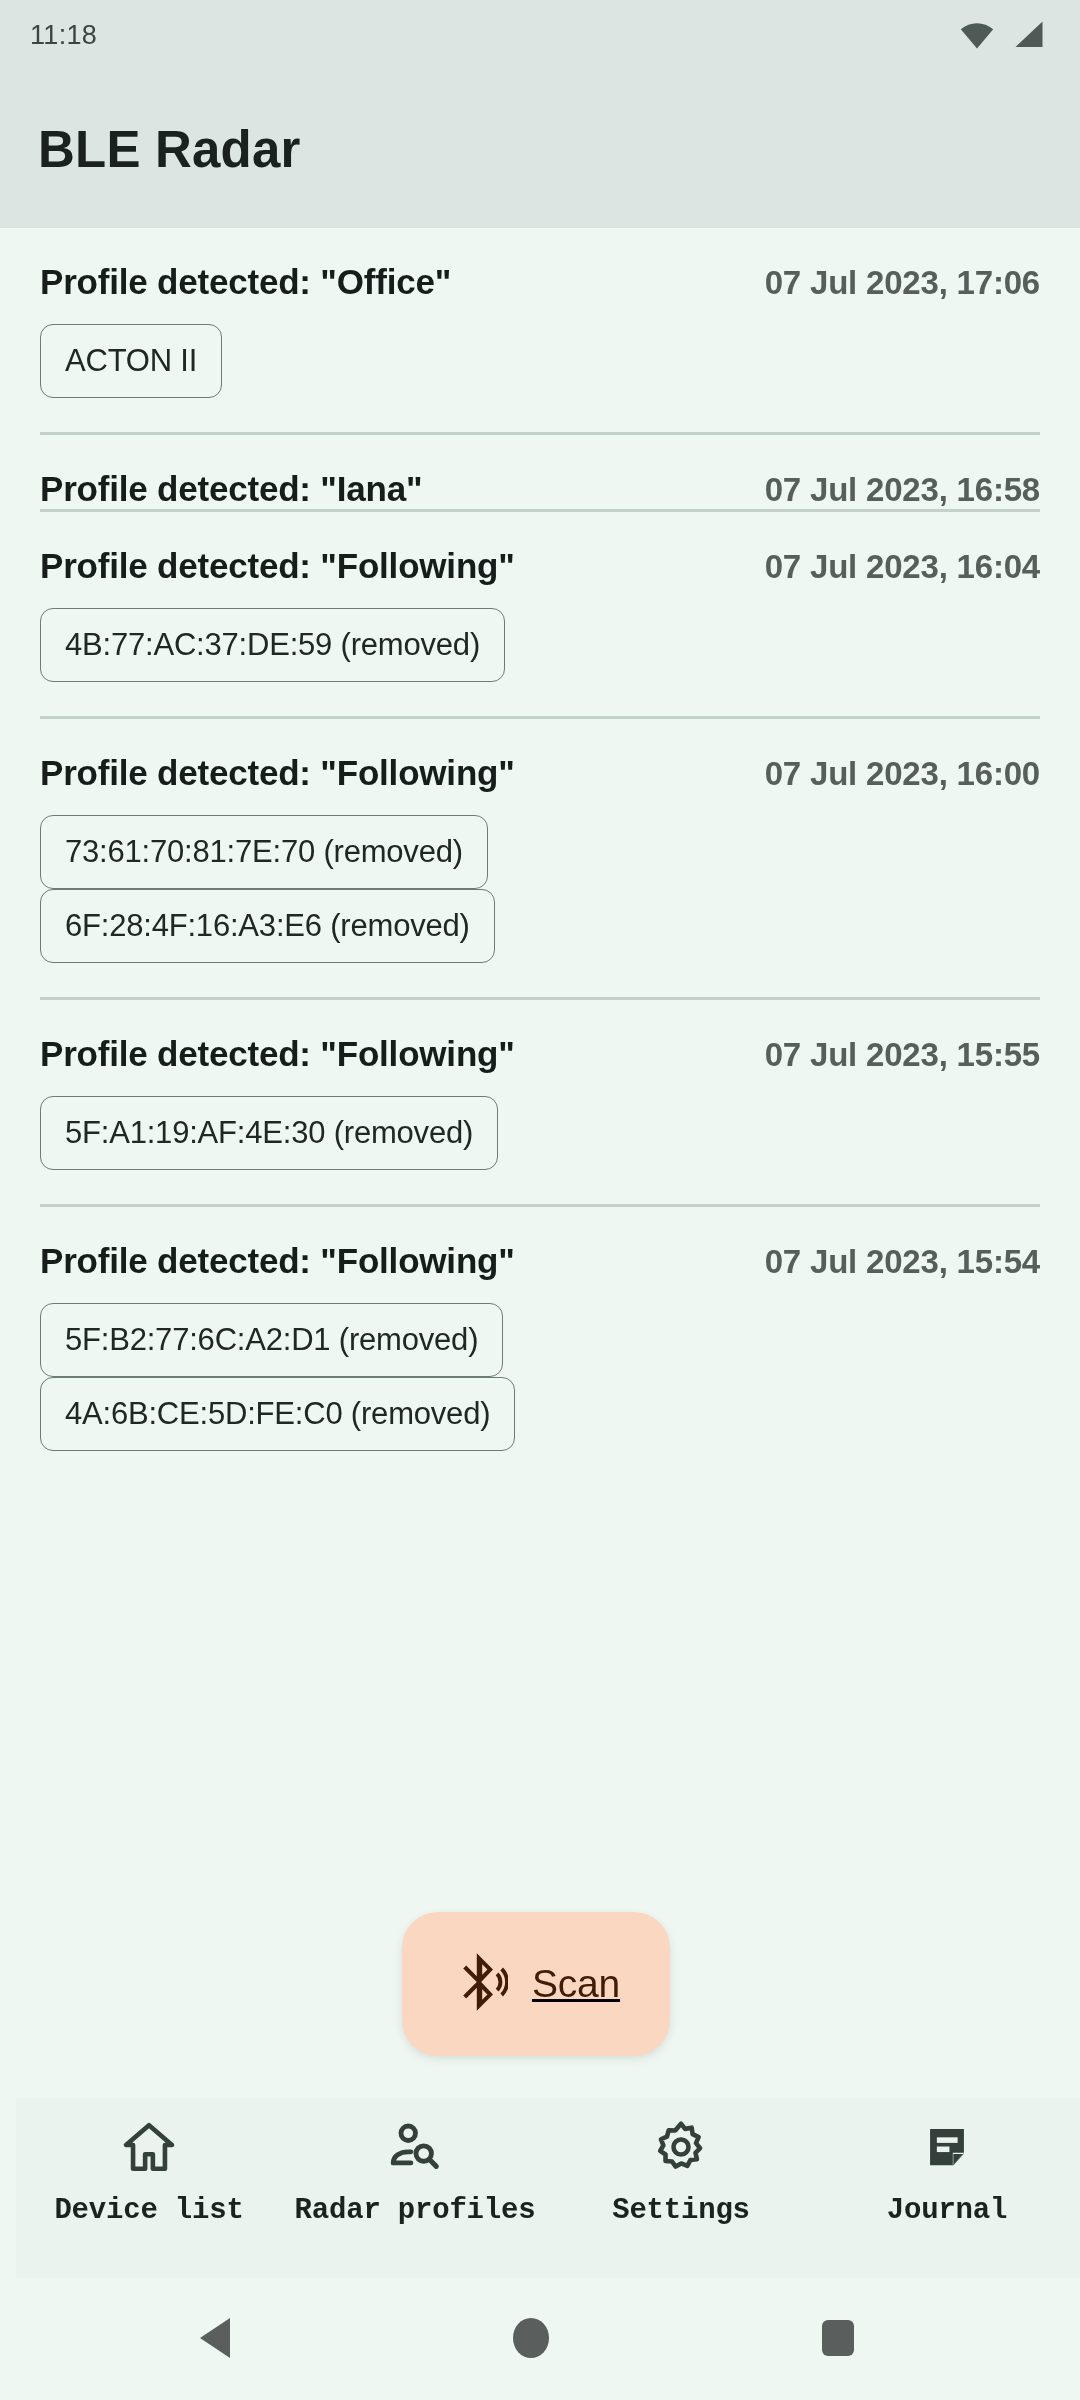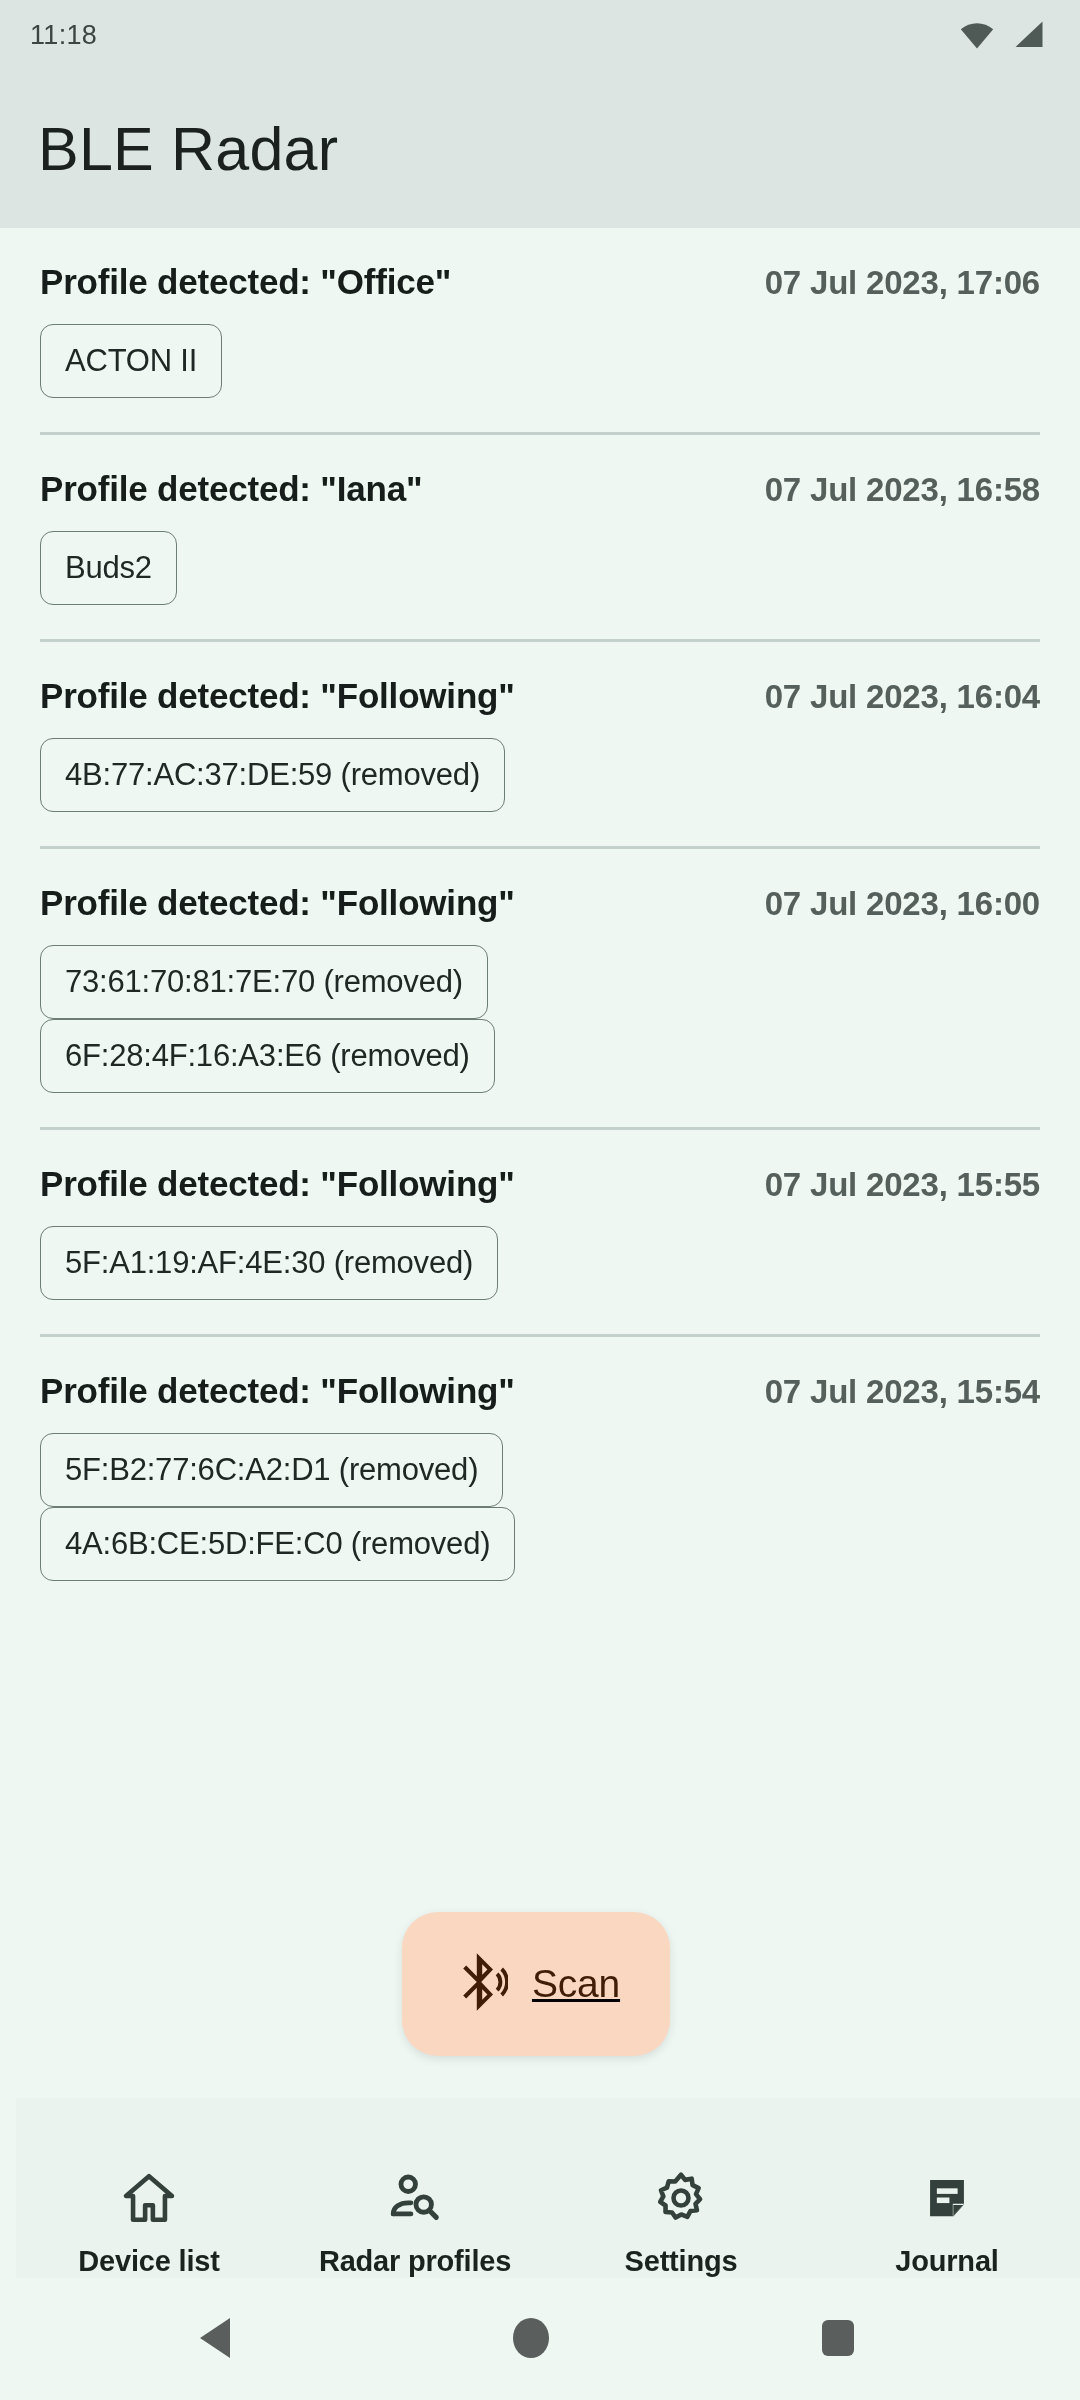--- a/index.html
+++ b/index.html
@@ -34,23 +34,23 @@
 
   
   .app-bar{
     height:158px;
     background:#dce5e1;
     display:flex;
     align-items:center;
     padding:0 38px;
   }
   .app-title{
-    font-size:61px;
+    font-size:51px;
     color:#1b211f;
-    font-weight:400;
+    font-weight:700;
     letter-spacing:.2px;
   }
 
   
   .content{
     position:absolute;
     top:228px;
     left:0;
     right:0;
     bottom:302px;
@@ -131,22 +131,23 @@
   }
 
   
   .bottom-nav{
     position:absolute;
     left:16px; right:0;
     bottom:122px;
     height:180px;
     background:#eaf3ee;
     display:flex;
-    align-items:flex-end;
+    align-items:flex-start;
     z-index:40;
+    font-family:Liberation Mono, monospace;
   }
   .nav-item{
     flex:1;
     display:flex;
     flex-direction:column;
     align-items:center;
     padding-top:18px;
     gap:16px;
   }
   .nav-icon{
@@ -213,23 +214,20 @@
         </div>
         <div class="chips">
           <div class="chip-row"><span class="chip">ACTON II</span></div>
         </div>
       </div>
       <div class="divider"></div>
       <div class="journal-entry">
         <div class="entry-head">
           <div class="entry-title">Profile detected: "Iana"</div>
           <div class="entry-time">07 Jul 2023, 16:58</div>
-        </div>
-        <div class="chips">
-          <div class="chip-row"><span class="chip">Buds2</span></div>
         </div>
       </div>
       <div class="divider"></div>
       <div class="journal-entry">
         <div class="entry-head">
           <div class="entry-title">Profile detected: "Following"</div>
           <div class="entry-time">07 Jul 2023, 16:04</div>
         </div>
         <div class="chips">
           <div class="chip-row"><span class="chip">4B:77:AC:37:DE:59 (removed)</span></div>

